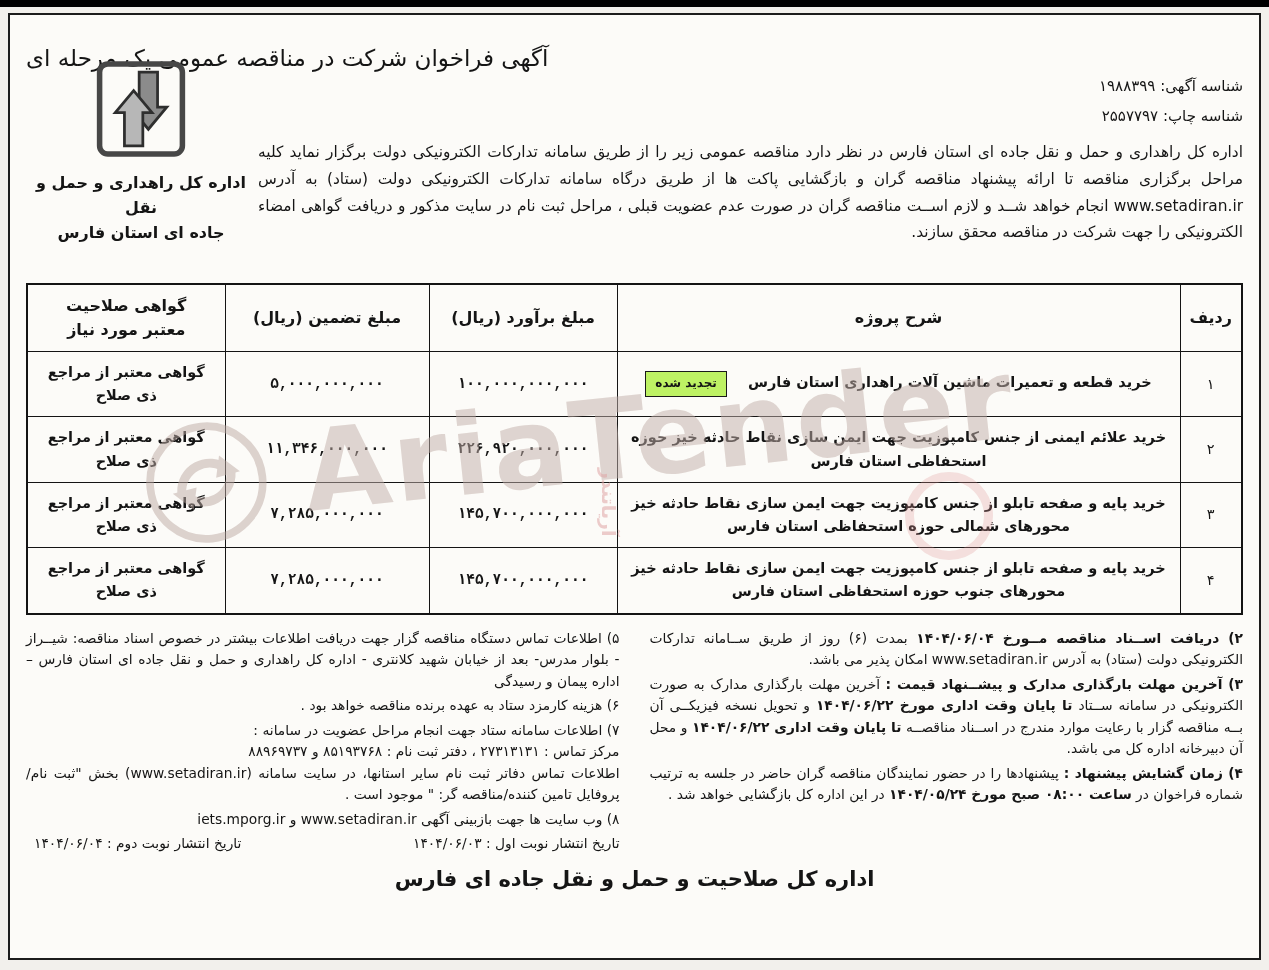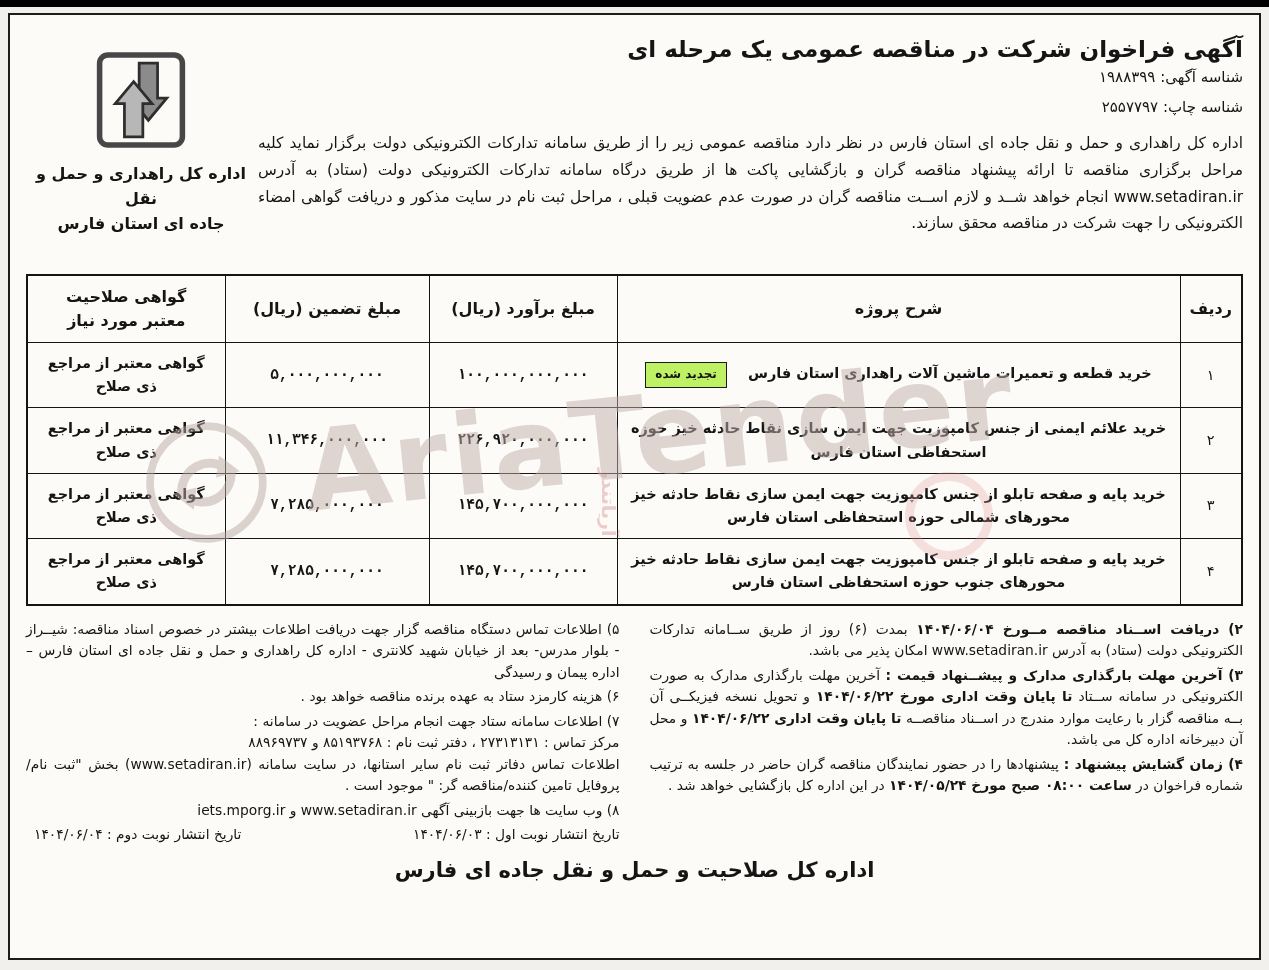--- a/index.html
+++ b/index.html
@@ -21,22 +21,22 @@
     z-index:1;
   }
   
   .header { position:relative; min-height:228px; }
   .logo-col {
     position:absolute; top:14px; left:6px; width:218px;
     text-align:center; z-index:2;
   }
   .org-name { font-weight:bold; font-size:16px; line-height:1.55; margin-top:8px; }
   .page-title {
-    text-align:right; font-size:23px; font-weight:bold;
-    margin-top:13px; letter-spacing:0;
+    text-align:left; font-size:23px; font-weight:normal;
+    margin-top:22px; letter-spacing:0;
   }
   .ids { margin-top:0; font-size:15px; line-height:2.0; text-align:right; }
   .intro {
     margin:8px 0 0 232px;
     font-size:15.4px; line-height:1.74; text-align:justify;
   }
   
   table.tender { width:100%; border-collapse:collapse; margin-top:10px; border:2px solid #141414; }
   table.tender th, table.tender td { border:1.6px solid #141414; vertical-align:middle; }
   table.tender th { font-weight:bold; font-size:16px; padding:9px 6px; line-height:1.5; text-align:center; }

